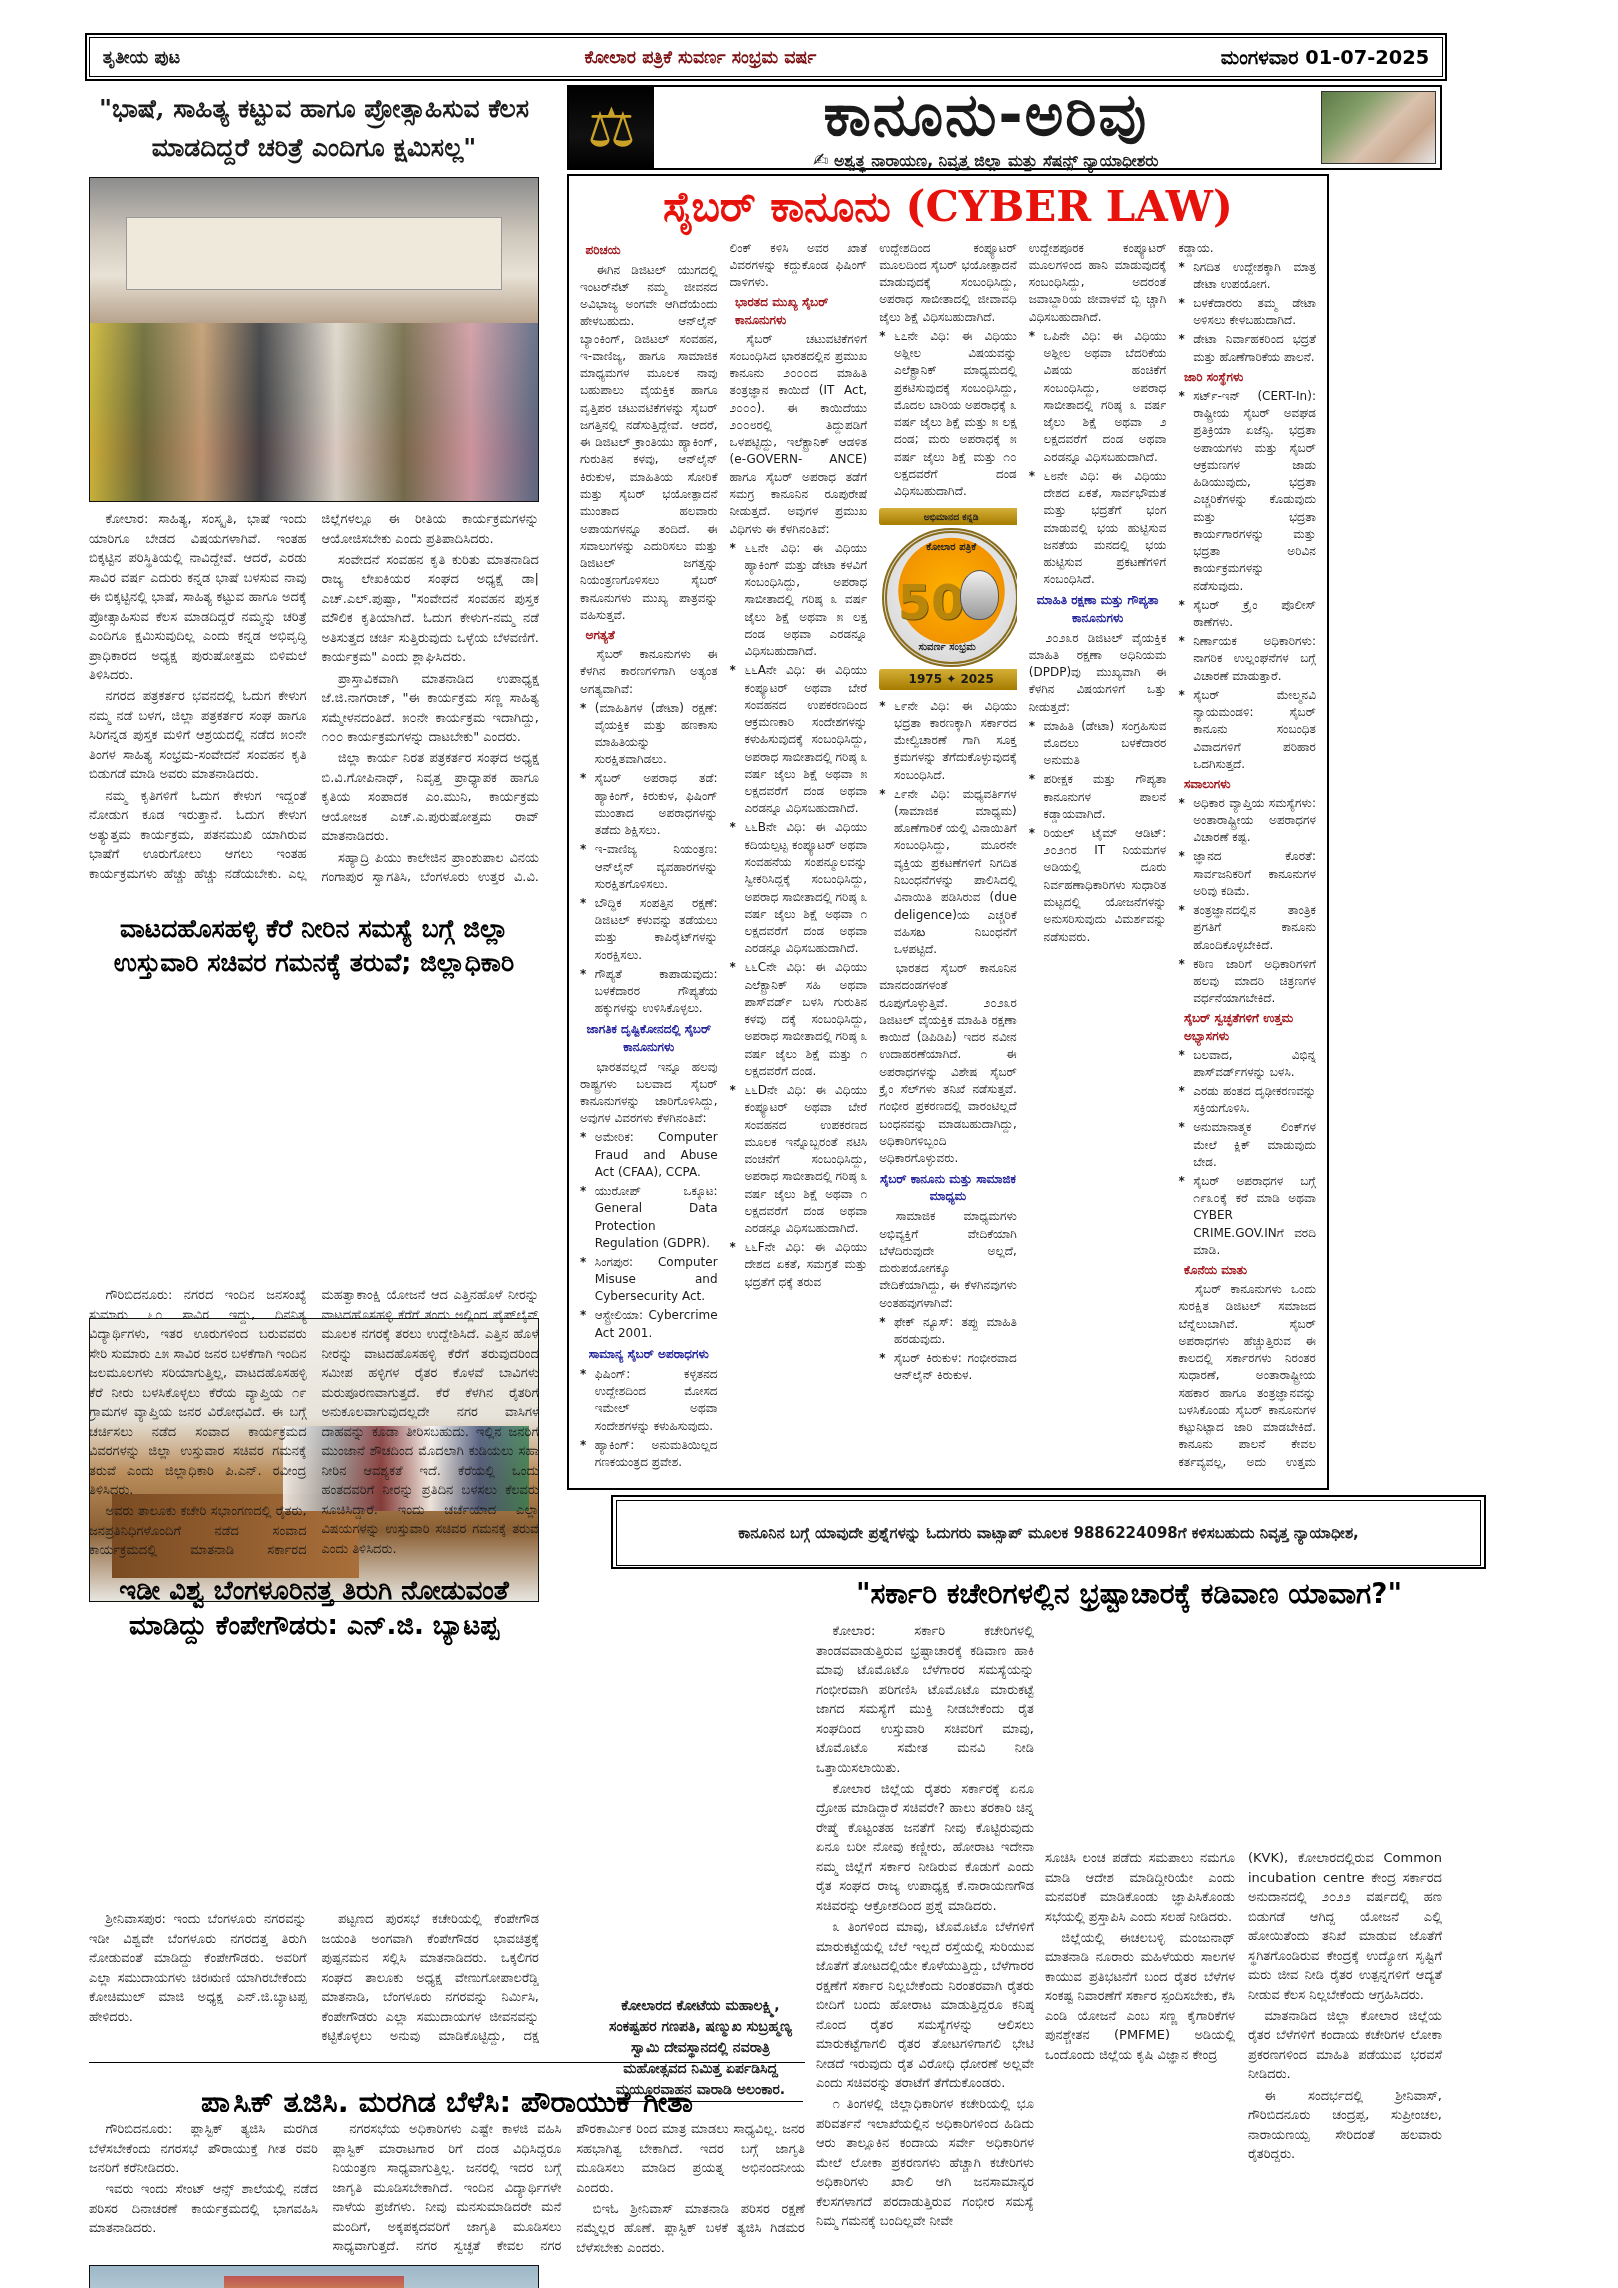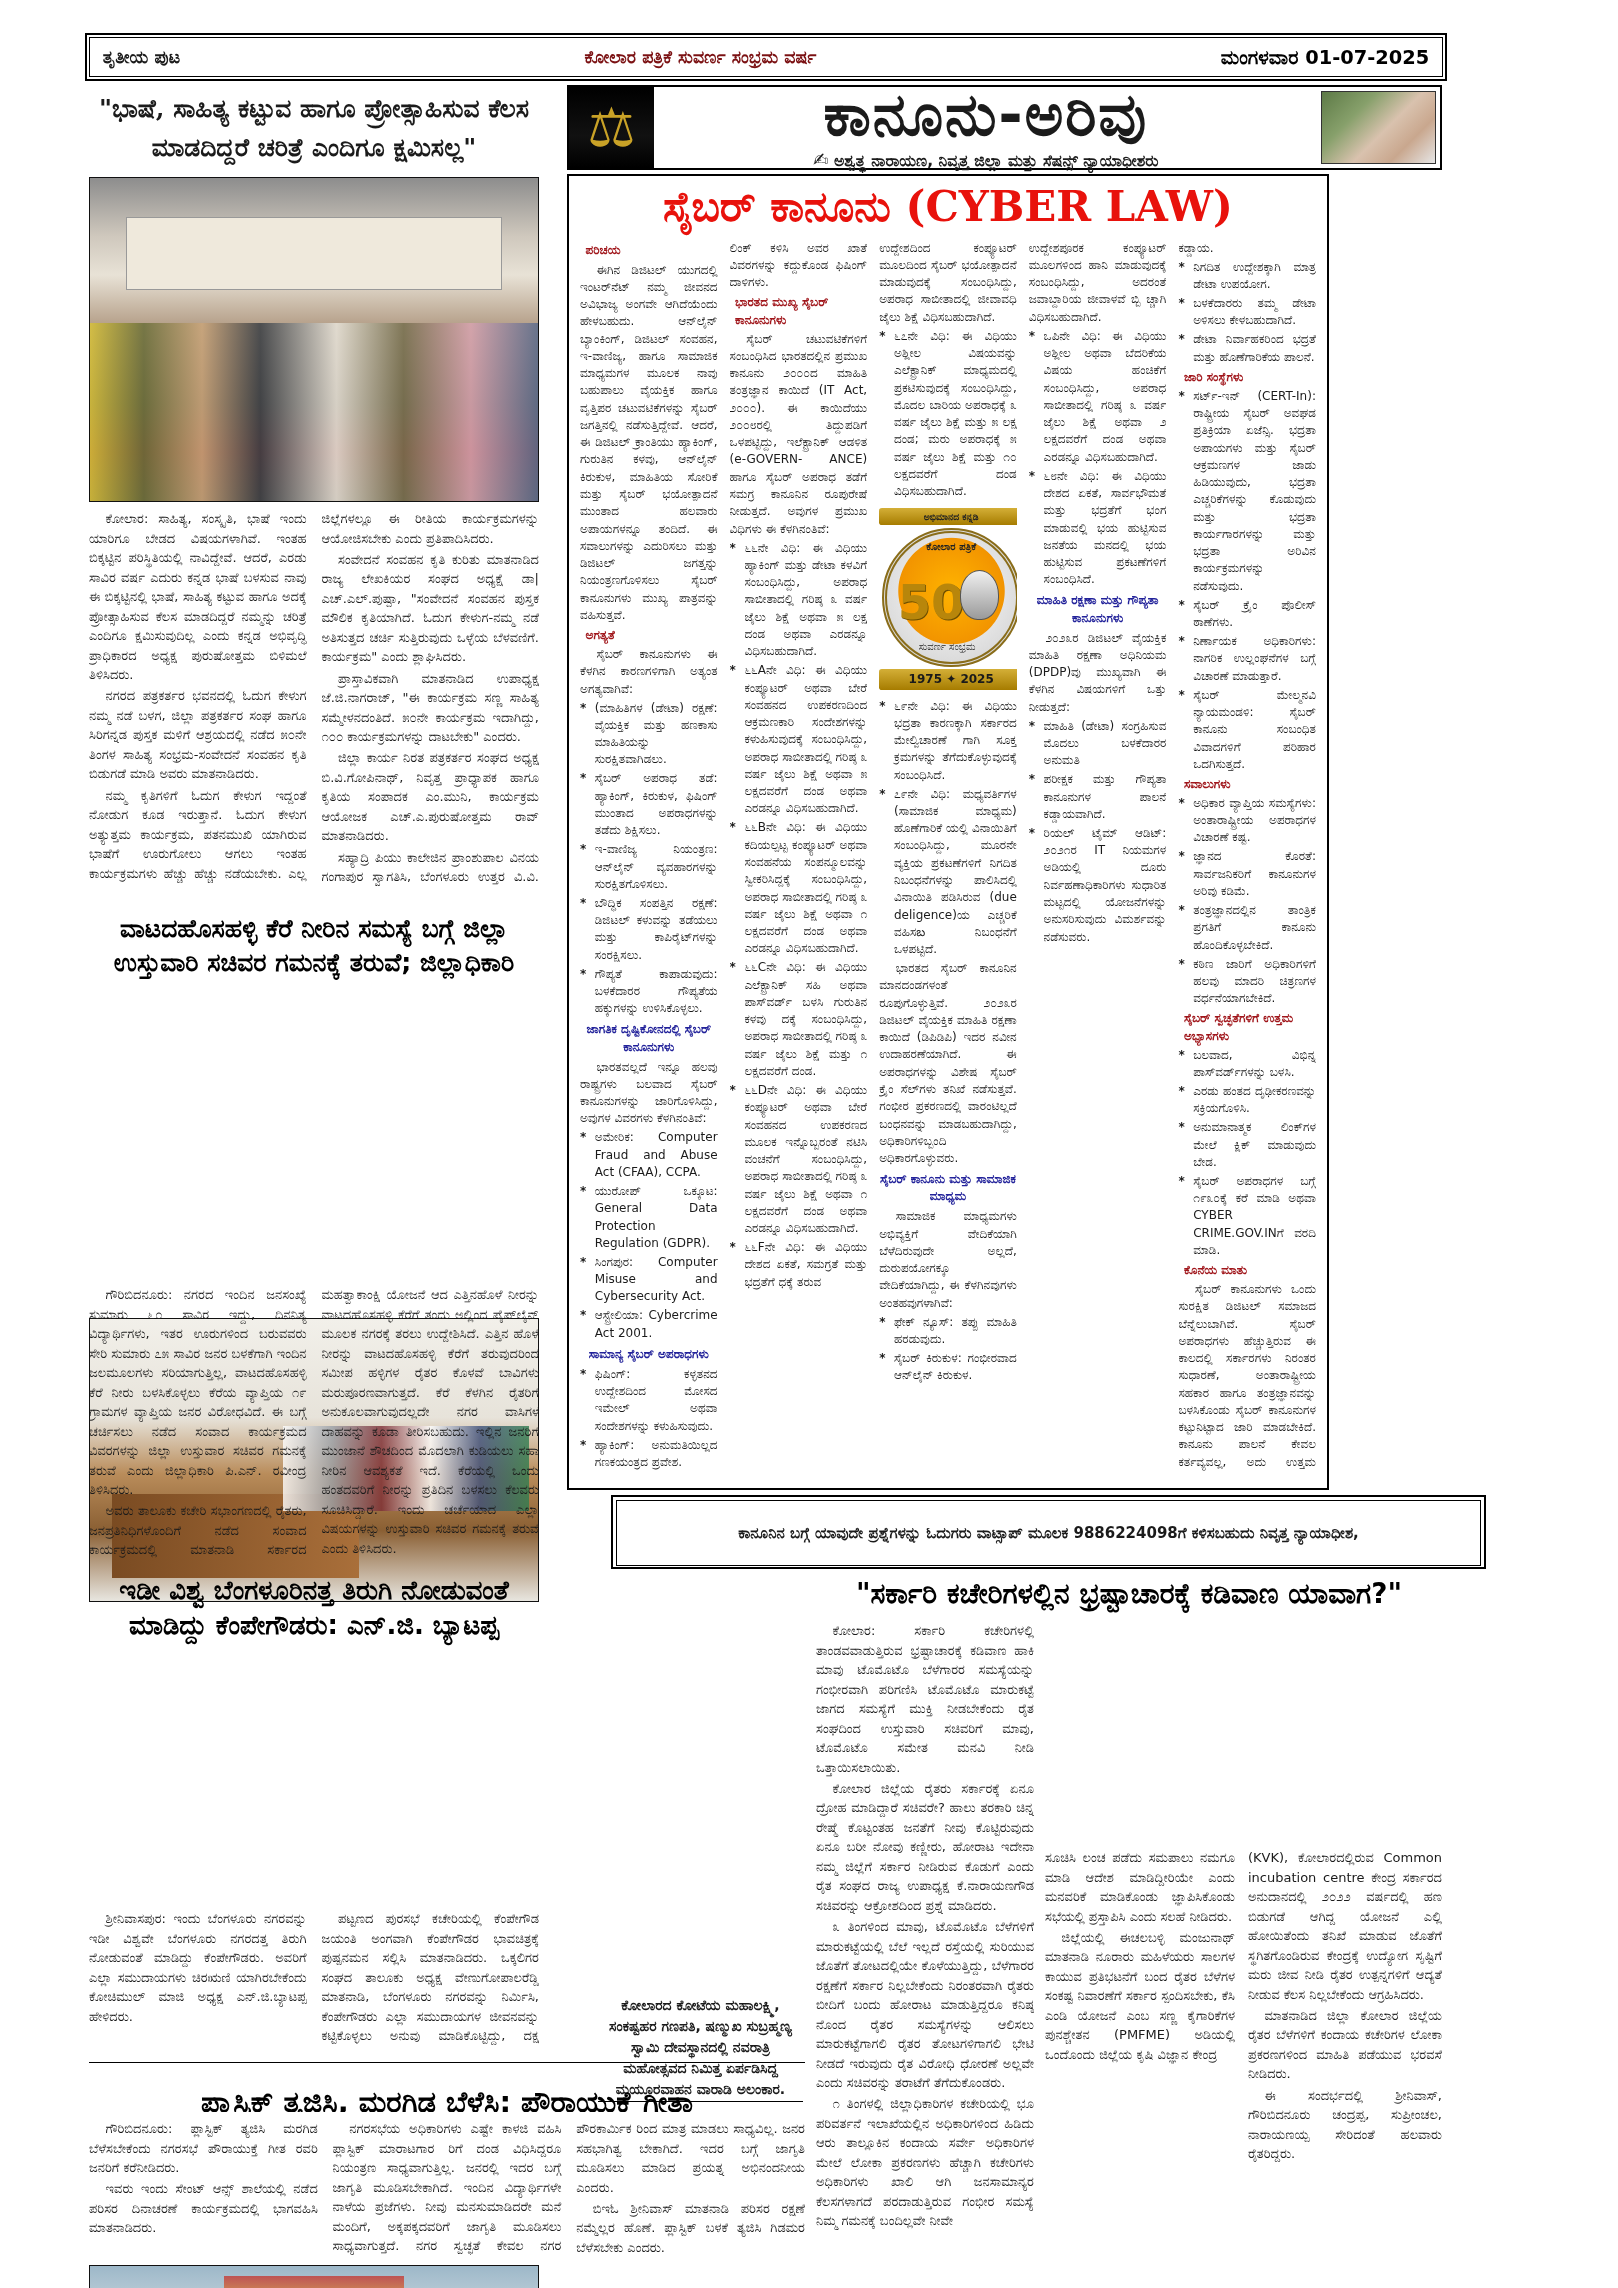--- a/index.html
+++ b/index.html
@@ -43,21 +43,21 @@
   .ribbon.bottom{font-size:12px;color:#1a1a1a;}
   .circle{width:129px;height:129px;margin:2.8px auto;border-radius:50%;
           border:5.5px double #8a6d1a;
           background:radial-gradient(circle at 50% 45%,#ffb300 0%,#f29400 55%,#e3e3e3 56%,#cfcfcf 100%);
           position:relative;overflow:hidden;}
   .arc-top{position:absolute;top:7.4px;left:0;right:0;font-size:10px;font-weight:bold;color:#222;}
   .big50{position:absolute;top:35px;left:11px;font-size:48px;font-weight:bold;color:#b8860b;
          text-shadow:0.9px 0.9px 0 #6b4e00;}
   .portrait{position:absolute;top:37px;right:16.6px;width:37px;height:48px;border-radius:50% 50% 45% 45%;
             border:1.8px solid #555;background:linear-gradient(180deg,#f0f0f0,#9a9a9a);}
-  .arc-bottom{position:absolute;bottom:7.4px;left:0;right:8px;font-size:10px;font-weight:normal;color:#222;}
+  .arc-bottom{position:absolute;bottom:7.4px;left:0;right:8px;font-size:10px;font-weight:bold;color:#222;}
   
   .notice{border:2.8px solid #000;padding:2.8px;margin-left:44px;}
   .notice-in{border:1.4px solid #000;height:100%;display:flex;flex-direction:column;
              justify-content:center;text-align:center;font-weight:bold;font-size:15px;line-height:1.5;}
   
   .quoteline{font-family:"DejaVu Serif",serif;font-weight:bold;font-size:25px;line-height:1.55;
              text-align:center;}
   .headline{font-weight:bold;text-align:center;line-height:1.35;color:#000;}
   .h2a{font-size:25px;}
   .h3a{font-size:26px;}

